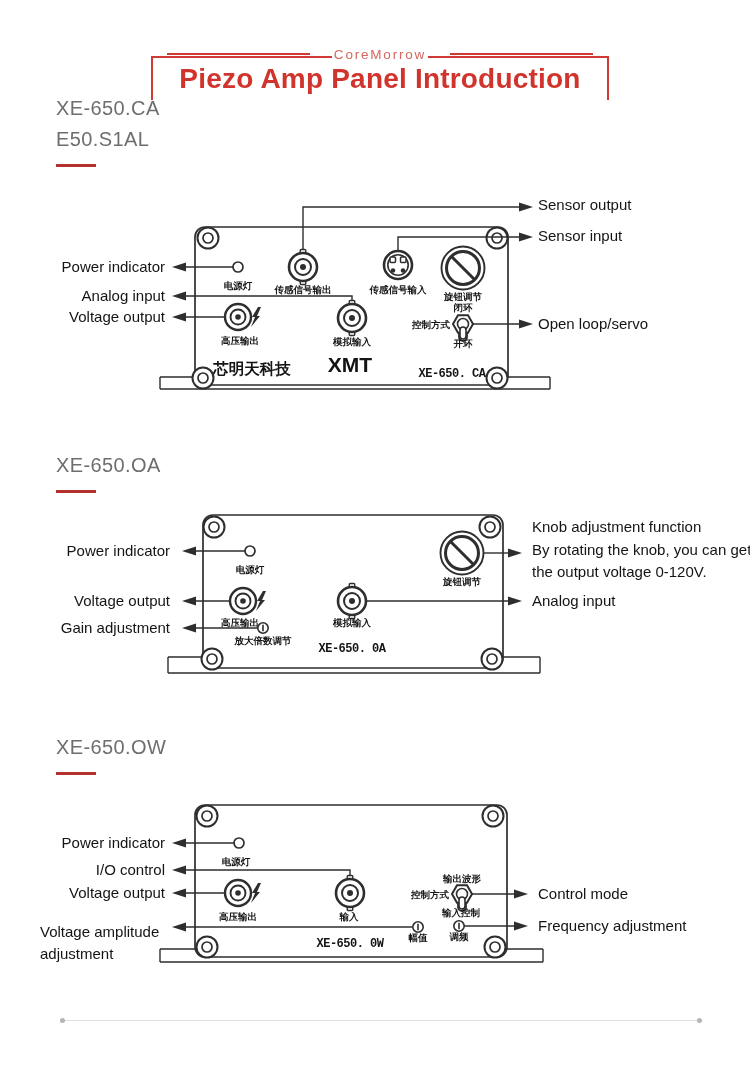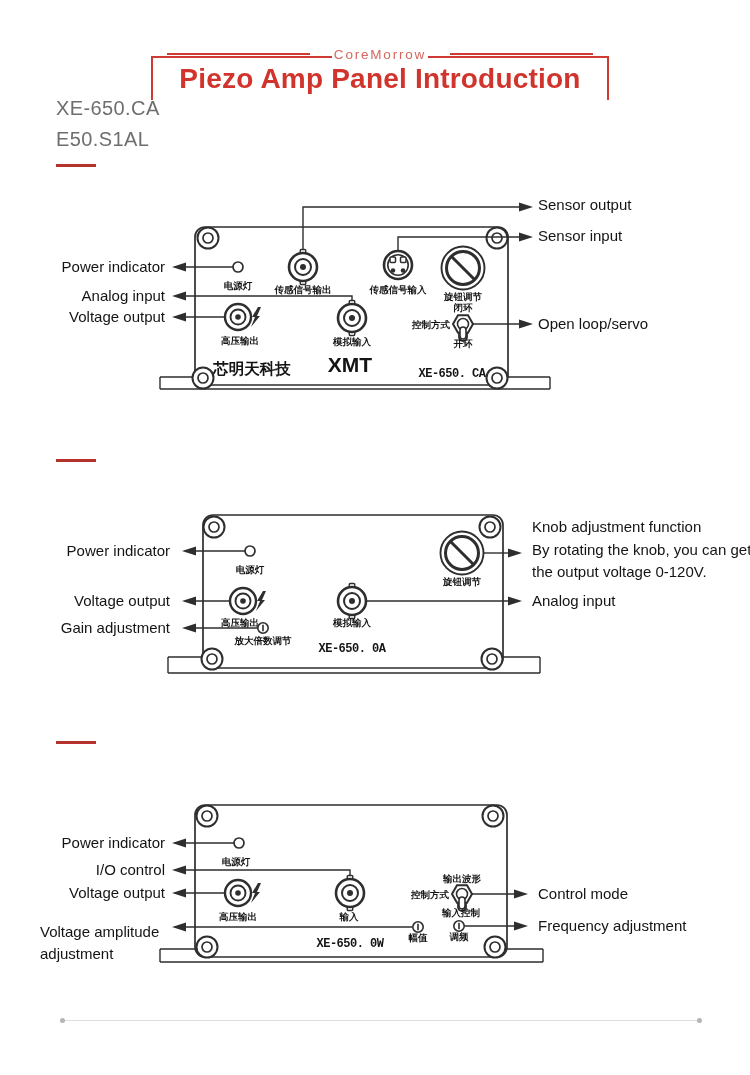--- a/index.html
+++ b/index.html
@@ -155,20 +155,21 @@
 
     <text class="en end" x="165" y="94">Power indicator</text>
     <text class="en end" x="165" y="123">Analog input</text>
     <text class="en end" x="165" y="144">Voltage output</text>
     <text class="en" x="538" y="32">Sensor output</text>
     <text class="en" x="538" y="63">Sensor input</text>
     <text class="en" x="538" y="151">Open loop/servo</text>
   </svg>
 
   <div class="sec-heading" style="top:450px;">
+    <div>XE-650.OA</div>
     <div class="underline"></div>
   </div>
 
   <svg style="top:505px;" width="750" height="195" viewBox="0 0 750 195">
     <rect class="panel" x="203" y="10" width="300" height="153" rx="10"></rect>
     <path class="ln" d="M168,152 H203 M503,152 H540 M168,152 V168 M540,152 V168 M168,168 H540"></path>
     <use href="#d-screw" x="214" y="22"></use>
     <use href="#d-screw" x="490" y="22"></use>
     <use href="#d-screw" x="212" y="154"></use>
     <use href="#d-screw" x="492" y="154"></use>
@@ -210,20 +211,21 @@
     <text class="en end" x="170" y="51">Power indicator</text>
     <text class="en end" x="170" y="101">Voltage output</text>
     <text class="en end" x="170" y="128">Gain adjustment</text>
     <text class="en" x="532" y="27">Knob adjustment function</text>
     <text class="en" x="532" y="50">By rotating the knob, you can get</text>
     <text class="en" x="532" y="72">the output voltage 0-120V.</text>
     <text class="en" x="532" y="101">Analog input</text>
   </svg>
 
   <div class="sec-heading" style="top:732px;">
+    <div>XE-650.OW</div>
     <div class="underline"></div>
   </div>
 
   <svg style="top:800px;" width="750" height="185" viewBox="0 0 750 185">
     <rect class="panel" x="195" y="5" width="312" height="152" rx="10"></rect>
     <path class="ln" d="M160,149 H195 M507,149 H543 M160,149 V162 M543,149 V162 M160,162 H543"></path>
     <use href="#d-screw" x="207" y="16"></use>
     <use href="#d-screw" x="493" y="16"></use>
     <use href="#d-screw" x="207" y="147"></use>
     <use href="#d-screw" x="495" y="147"></use>

